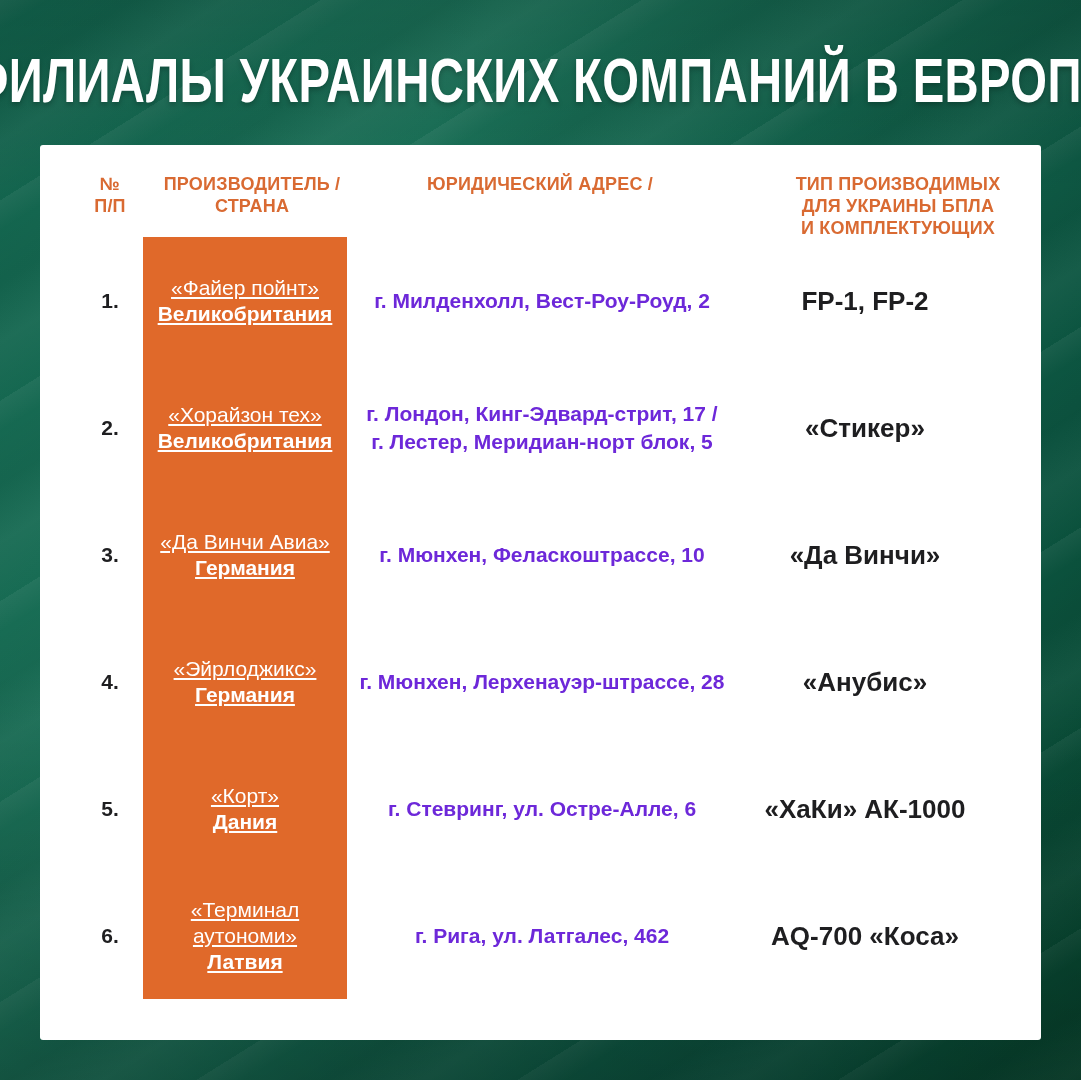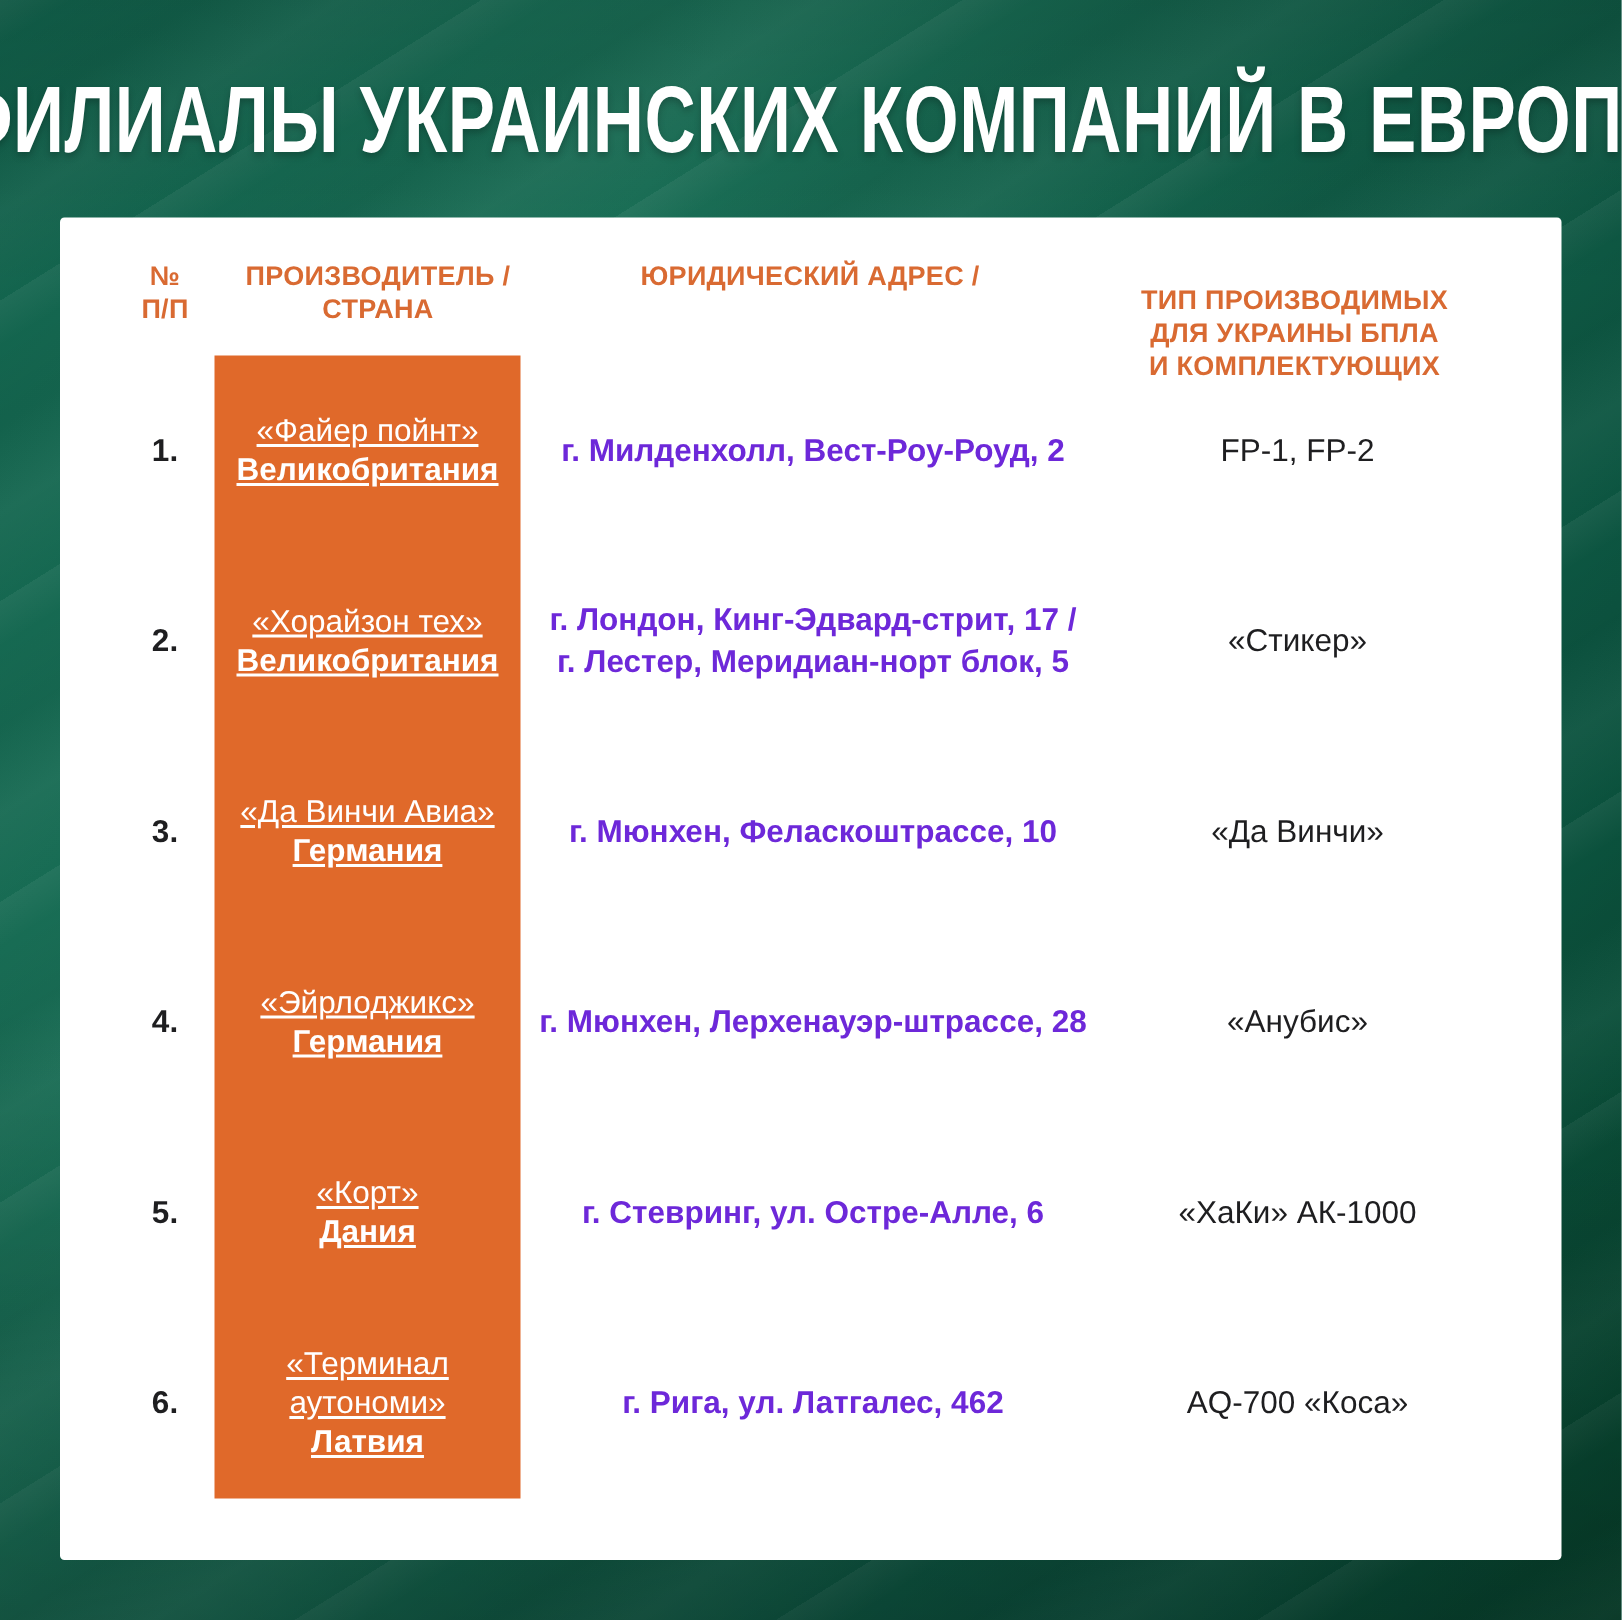--- a/index.html
+++ b/index.html
@@ -46,21 +46,21 @@
     transform: translateX(-50%);
     text-align: center;
     color: #D96A32; font-weight: 700;
     font-size: 18px; line-height: 22px;
     letter-spacing: 0.2px;
     white-space: nowrap;
   }
   .th-num  { left: 70px;  }
   .th-manu { left: 212px; }
   .th-addr { left: 500px; }
-  .th-type { left: 823px; margin-top: 16px; }
+  .th-type { left: 858px; }
   .th-line { display: block; }
   .row {
     position: absolute; left: 0; width: 100%; height: 127px;
   }
   .cell {
     position: absolute; top: 50%;
     transform: translate(-50%, -50%);
     text-align: center;
   }
   .cell-num {
@@ -74,21 +74,21 @@
   }
   .name-line { font-weight: 400; }
   .country-line { font-weight: 700; }
   .cell-addr {
     left: 502px; width: 390px;
     font-size: 21px; line-height: 28px;
     font-weight: 600; color: #6d28d9;
   }
   .cell-type {
     left: 825px; width: 300px;
-    font-size: 21px; font-weight: 400; color: #1E1E20;
+    font-size: 26px; font-weight: 700; color: #1E1E20;
     white-space: nowrap;
   }
 </style>
 </head>
 <body>
 
 <div class="bg"></div>
 
 <div class="title-wrap">
   <div class="title">ФИЛИАЛЫ УКРАИНСКИХ КОМПАНИЙ В ЕВРОПЕ</div>

